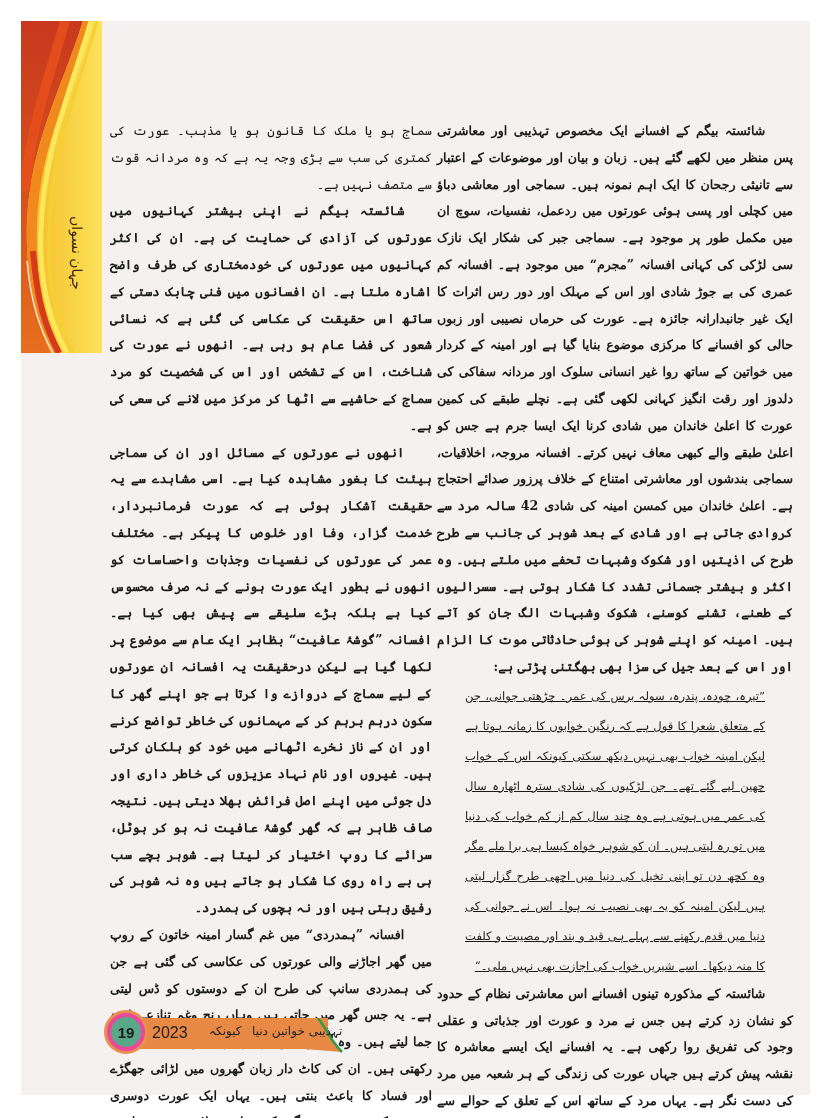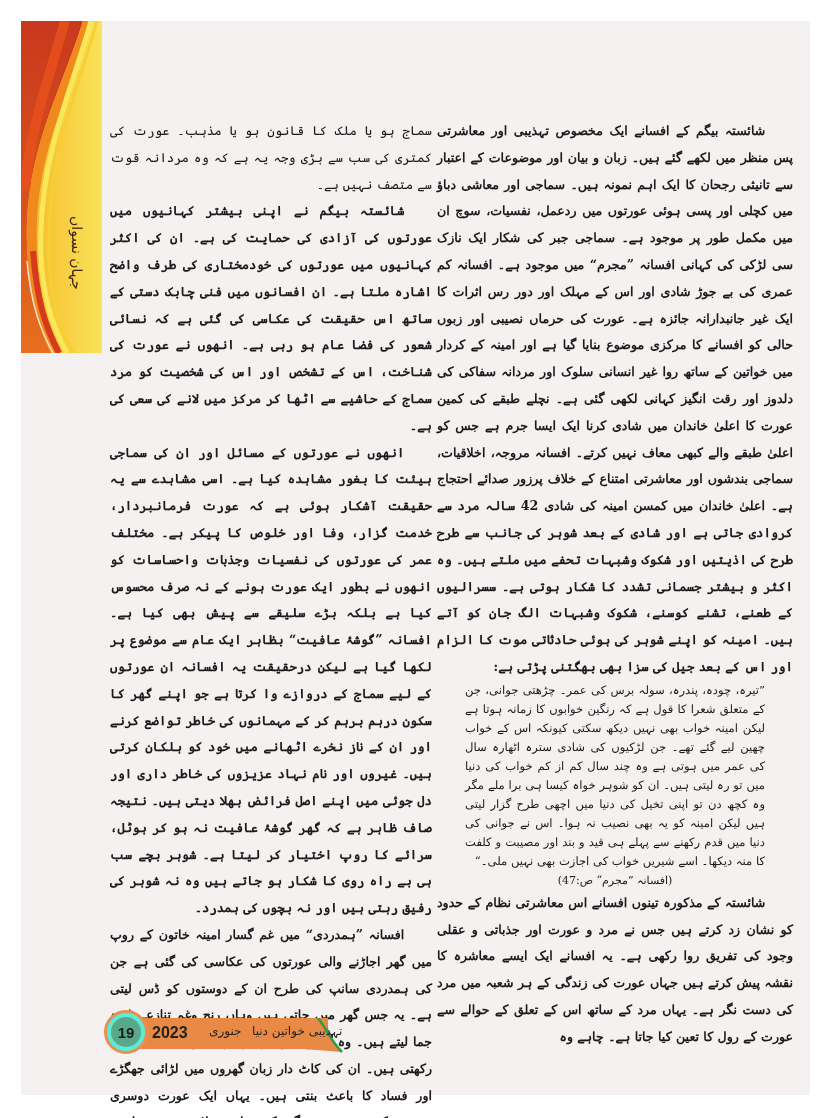--- a/index.html
+++ b/index.html
@@ -7,33 +7,33 @@
          font-family:"DejaVu Sans", sans-serif; }
   .page { position:absolute; left:21px; top:21px; width:789px; height:1074px; background:#f4f1f0; }
   .banner { position:absolute; left:21px; top:21px; width:81px; height:332px; overflow:hidden; background:#f6c52a; }
   .banner svg { display:block; }
   .banner-title { position:absolute; left:48px; top:195px; writing-mode:vertical-rl; font-size:14px; color:#3a2412;
                   font-family:"DejaVu Serif", serif; }
   .col { position:absolute; direction:rtl; text-align:justify; text-align-last:right; color:#1b1b1b;
          font-family:"DejaVu Serif", serif; font-size:12.6px; line-height:26.8px; }
   .col p { margin:0; }
   .col p.indent { text-indent:2.2em;font-weight:bold; }
-  .col p.quote { padding:0 28px 0 28px; font-size:11.6px; line-height:19px; }
+  .col p.quote { padding:0 28px 0 28px; font-size:11.6px; line-height:30px;text-decoration:underline; }
   .col p.quote-ref { text-align:center; text-align-last:center; font-size:11px; }
   .col-right { left:437px; top:118px; width:356px; }
   .col-left { left:110px; top:118px; width:322px; }
   .footer { position:absolute; left:104px; top:1010px; width:245px; height:42px; }
   .footer-bar { position:absolute; left:14px; top:8px; width:210px; height:31px; background:#e88a45; }
   .footer-tail { position:absolute; left:200px; top:8px; }
   .footer-circle { position:absolute; left:0; top:0; width:38px; height:38px; border-radius:50%;
-                   background:#5eead4; border:3px solid #e89052; }
+                   background:#ec4899; border:3px solid #e89052; }
   .footer-num { position:absolute; left:4px; top:4px; width:30px; height:30px; border-radius:50%; background:#5aa88a;
                 color:#1b1b1b; font-weight:bold; font-family:"Liberation Sans", sans-serif; font-size:15px;
                 display:flex; align-items:center; justify-content:center; }
-  .footer-year { position:absolute; left:48px; top:14px; font-weight:bold; font-family:"Liberation Sans", sans-serif;
+  .footer-year { position:absolute; left:48px; top:14px; font-weight:normal; font-family:"Liberation Sans", sans-serif;
                  font-size:16px; color:#222; }
   .footer-month { position:absolute; left:105px; top:14px; font-size:12px; color:#222; direction:rtl;
                   font-family:"DejaVu Serif", serif; }
   .footer-mag { position:absolute; left:148px; top:14px; font-size:12px; color:#222; direction:rtl;
                 font-family:"DejaVu Serif", serif; white-space:nowrap; }
 </style>
 </head>
 <body>
 
 <div class="page"></div>
@@ -59,21 +59,20 @@
     <path d="M76 0 C56 70 30 130 28 210 C26 260 34 300 52 332" stroke="#f6cf33" stroke-width="3" fill="none"></path>
     <path d="M12 230 C16 280 24 305 38 332" stroke="#d63a1c" stroke-width="6" fill="none"></path>
     <path d="M6 240 C10 285 20 310 32 332" stroke="#ffffff" stroke-width="1.5" fill="none" opacity="0.8"></path>
   </svg>
   <div class="banner-title">جہان نسواں</div>
 </div>
 
 <div class="col col-right">
   <p class="indent">شائستہ بیگم کے افسانے ایک مخصوص تہذیبی اور معاشرتی پس منظر میں لکھے گئے ہیں۔ زبان و بیان اور موضوعات کے اعتبار سے تانیثی رجحان کا ایک اہم نمونہ ہیں۔ سماجی اور معاشی دباؤ میں کچلی اور پسی ہوئی عورتوں میں ردعمل، نفسیات، سوچ ان میں مکمل طور پر موجود ہے۔ سماجی جبر کی شکار ایک نازک سی لڑکی کی کہانی افسانہ ”مجرم“ میں موجود ہے۔ افسانہ کم عمری کی بے جوڑ شادی اور اس کے مہلک اور دور رس اثرات کا ایک غیر جانبدارانہ جائزہ ہے۔ عورت کی حرماں نصیبی اور زبوں حالی کو افسانے کا مرکزی موضوع بنایا گیا ہے اور امینہ کے کردار میں خواتین کے ساتھ روا غیر انسانی سلوک اور مردانہ سفاکی کی دلدوز اور رقت انگیز کہانی لکھی گئی ہے۔ نچلے طبقے کی کمین عورت کا اعلیٰ خاندان میں شادی کرنا ایک ایسا جرم ہے جس کو اعلیٰ طبقے والے کبھی معاف نہیں کرتے۔ افسانہ مروجہ، اخلاقیات، سماجی بندشوں اور معاشرتی امتناع کے خلاف پرزور صدائے احتجاج ہے۔ اعلیٰ خاندان میں کمسن امینہ کی شادی 42 سالہ مرد سے کروادی جاتی ہے اور شادی کے بعد شوہر کی جانب سے طرح طرح کی اذیتیں اور شکوک وشبہات تحفے میں ملتے ہیں۔ وہ اکثر و بیشتر جسمانی تشدد کا شکار ہوتی ہے۔ سسرالیوں کے طعنے، تشنے کوسنے، شکوک وشبہات الگ جان کو آتے ہیں۔ امینہ کو اپنے شوہر کی ہوئی حادثاتی موت کا الزام اور اس کے بعد جیل کی سزا بھی بھگتنی پڑتی ہے:</p>
   <p class="quote">”تیرہ، چودہ، پندرہ، سولہ برس کی عمر۔ چڑھتی جوانی، جن کے متعلق شعرا کا قول ہے کہ رنگین خوابوں کا زمانہ ہوتا ہے لیکن امینہ خواب بھی نہیں دیکھ سکتی کیونکہ اس کے خواب چھین لیے گئے تھے۔ جن لڑکیوں کی شادی سترہ اٹھارہ سال کی عمر میں ہوتی ہے وہ چند سال کم از کم خواب کی دنیا میں تو رہ لیتی ہیں۔ ان کو شوہر خواہ کیسا ہی برا ملے مگر وہ کچھ دن تو اپنی تخیل کی دنیا میں اچھی طرح گزار لیتی ہیں لیکن امینہ کو یہ بھی نصیب نہ ہوا۔ اس نے جوانی کی دنیا میں قدم رکھنے سے پہلے ہی قید و بند اور مصیبت و کلفت کا منہ دیکھا۔ اسے شیریں خواب کی اجازت بھی نہیں ملی۔“</p>
-  <p class="quote-ref quote">(افسانہ ”مجرم“ ص:47)</p>
   <p class="indent">شائستہ کے مذکورہ تینوں افسانے اس معاشرتی نظام کے حدود کو نشان زد کرتے ہیں جس نے مرد و عورت اور جذباتی و عقلی وجود کی تفریق روا رکھی ہے۔ یہ افسانے ایک ایسے معاشرہ کا نقشہ پیش کرتے ہیں جہاں عورت کی زندگی کے ہر شعبہ میں مرد کی دست نگر ہے۔ یہاں مرد کے ساتھ اس کے تعلق کے حوالے سے عورت کے رول کا تعین کیا جاتا ہے۔ چاہے وہ</p>
 </div>
 
 <div class="col col-left">
   <p>سماج ہو یا ملک کا قانون ہو یا مذہب۔ عورت کی کمتری کی سب سے بڑی وجہ یہ ہے کہ وہ مردانہ قوت سے متصف نہیں ہے۔</p>
   <p class="indent">شائستہ بیگم نے اپنی بیشتر کہانیوں میں عورتوں کی آزادی کی حمایت کی ہے۔ ان کی اکثر کہانیوں میں عورتوں کی خودمختاری کی طرف واضح اشارہ ملتا ہے۔ ان افسانوں میں فنی چابک دستی کے ساتھ اس حقیقت کی عکاسی کی گئی ہے کہ نسائی شعور کی فضا عام ہو رہی ہے۔ انھوں نے عورت کی شناخت، اس کے تشخص اور اس کی شخصیت کو مرد سماج کے حاشیے سے اٹھا کر مرکز میں لانے کی سعی کی ہے۔</p>
   <p class="indent">انھوں نے عورتوں کے مسائل اور ان کی سماجی ہیئت کا بغور مشاہدہ کیا ہے۔ اسی مشاہدے سے یہ حقیقت آشکار ہوئی ہے کہ عورت فرمانبردار، خدمت گزار، وفا اور خلوص کا پیکر ہے۔ مختلف عمر کی عورتوں کی نفسیات وجذبات واحساسات کو انھوں نے بطور ایک عورت ہونے کے نہ صرف محسوس کیا ہے بلکہ بڑے سلیقے سے پیش بھی کیا ہے۔ افسانہ ”گوشۂ عافیت“ بظاہر ایک عام سے موضوع پر لکھا گیا ہے لیکن درحقیقت یہ افسانہ ان عورتوں کے لیے سماج کے دروازے وا کرتا ہے جو اپنے گھر کا سکون درہم برہم کر کے مہمانوں کی خاطر تواضع کرنے اور ان کے ناز نخرے اٹھانے میں خود کو ہلکان کرتی ہیں۔ غیروں اور نام نہاد عزیزوں کی خاطر داری اور دل جوئی میں اپنے اصل فرائض بھلا دیتی ہیں۔ نتیجہ صاف ظاہر ہے کہ گھر گوشۂ عافیت نہ ہو کر ہوٹل، سرائے کا روپ اختیار کر لیتا ہے۔ شوہر بچے سب ہی بے راہ روی کا شکار ہو جاتے ہیں وہ نہ شوہر کی رفیق رہتی ہیں اور نہ بچوں کی ہمدرد۔</p>
   <p class="indent">افسانہ ”ہمدردی“ میں غم گسار امینہ خاتون کے روپ میں گھر اجاڑنے والی عورتوں کی عکاسی کی گئی ہے جن کی ہمدردی سانپ کی طرح ان کے دوستوں کو ڈس لیتی ہے۔ یہ جس گھر میں جاتی ہیں وہاں رنج وغم تنازعے ڈیرہ جما لیتے ہیں۔ وہ گھروں کو تتر بتر کرنے میں خاصی مہارت رکھتی ہیں۔ ان کی کاٹ دار زبان گھروں میں لڑائی جھگڑے اور فساد کا باعث بنتی ہیں۔ یہاں ایک عورت دوسری عورتوں کے ہنستے بستے گھر کی بنیادیں ہلا دیتی ہیں۔ امینہ خاتون کی زبان کی تلخی اور کاٹ ملاحظہ کریں:</p>
 
 </div>
@@ -81,15 +80,15 @@
 <div class="footer">
   <div class="footer-bar"></div>
   <svg class="footer-tail" width="40" height="36" viewBox="0 0 40 36">
     <path d="M0 0 L14 0 C22 10 26 22 38 34 L0 31 Z" fill="#e88a45"></path>
     <path d="M14 0 C22 10 26 22 38 34" stroke="#2e9a46" stroke-width="2.5" fill="none"></path>
   </svg>
   <div class="footer-circle">
     <div class="footer-num">19</div>
   </div>
   <div class="footer-year">2023</div>
-  <div class="footer-month">جنوری</div>
+  <div class="footer-month">کیونکہ</div>
   <div class="footer-mag">تہذیبی خواتین دنیا</div>
 </div>
 
 </body></html>

